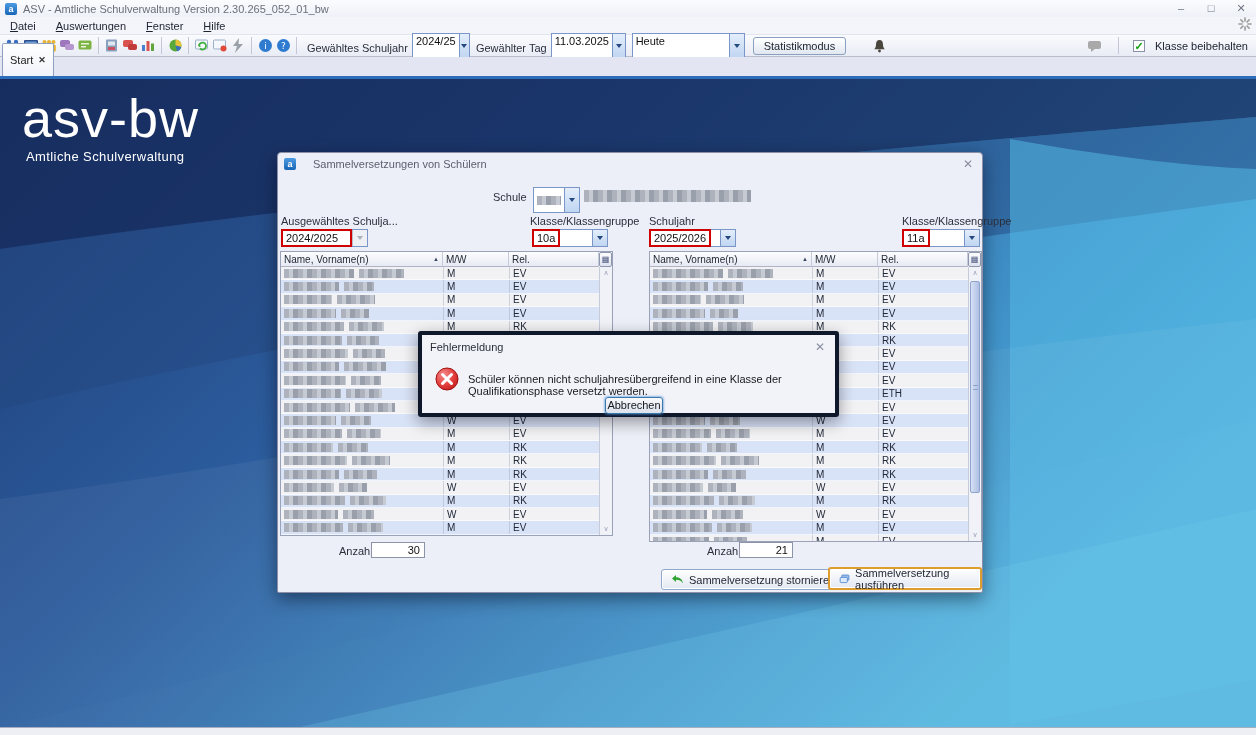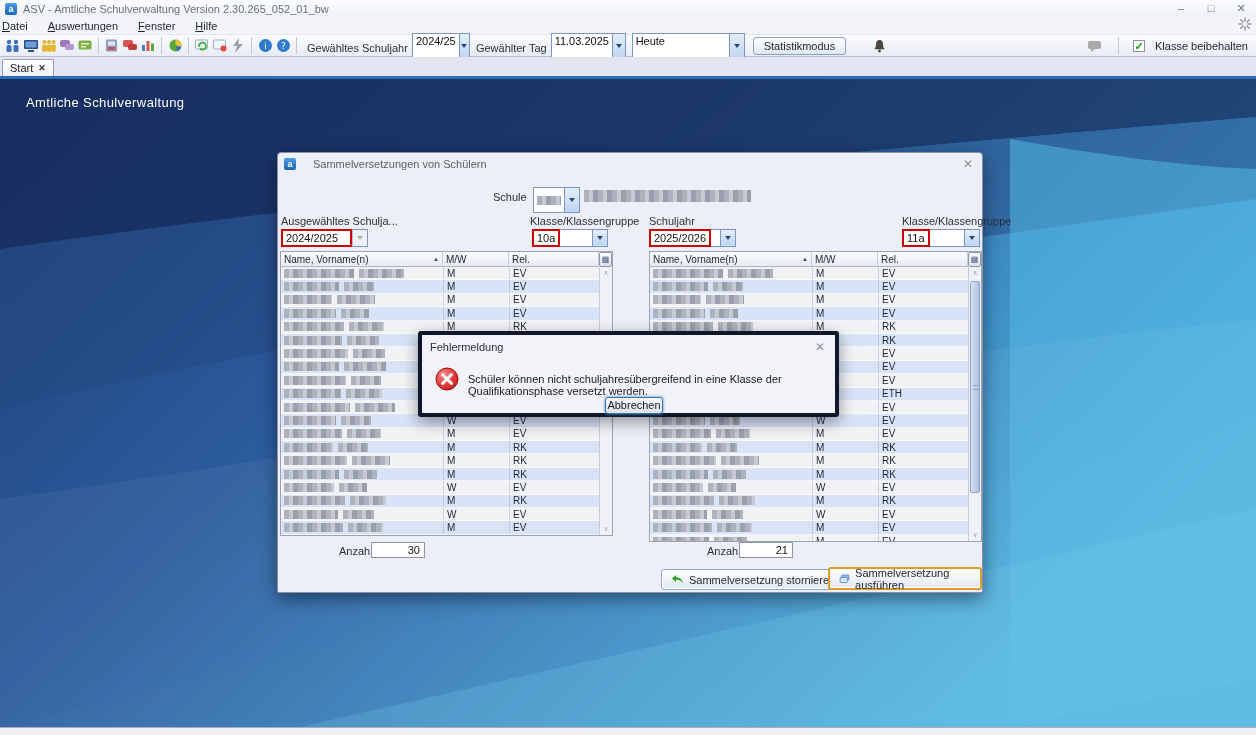--- a/index.html
+++ b/index.html
@@ -9,21 +9,21 @@
   
   .titlebar { position:absolute; left:0; top:0; width:1256px; height:17px;
     background:linear-gradient(#fbfcfe,#eef1f8); display:flex; align-items:center; }
   .app-icon { width:12px; height:12px; background:linear-gradient(#4d9be0,#1766b8); color:#fff;
     font-weight:bold; font-size:9px; line-height:12px; text-align:center; border-radius:2px; margin:0 6px 0 5px; }
   .titletext { color:#6a6f7b; font-size:11px; }
   .wctrl { margin-left:auto; display:flex; }
   .wbtn { width:30px; height:16px; text-align:center; color:#707684; font-size:11px; line-height:15px; cursor:default; }
 
   .menubar { position:absolute; left:0; top:17px; width:1256px; height:17px;
-    background:#f4f5fa; display:flex; align-items:center; gap:20px; padding-left:2px; }
+    background:#f4f5fa; display:flex; align-items:center; gap:20px; padding-left:10px; }
   .menu-item { color:#1d2230; } .menu-item u { text-decoration:underline; }
   .spinner { position:absolute; right:4px; top:0; }
 
   .toolbar { position:absolute; left:0; top:34px; width:1256px; height:23px;
     background:linear-gradient(#fafbfe,#e9ecf5); border-top:1px solid #e2e5ee; border-bottom:1px solid #b9bdcc;
     display:flex; align-items:center; padding-left:4px; }
   .tbi { width:18px; height:17px; display:flex; align-items:center; justify-content:center; }
   .tsep { width:1px; height:17px; background:#c4c8d6; margin:0 4px; }
   .tlabel { color:#2a2f3c; margin:4px 4px 0 6px; white-space:nowrap; }
   .combo { display:flex; height:26px; border:1px solid #7a96c8; background:#fff; align-items:stretch; }
@@ -35,21 +35,21 @@
   .btn-stat { height:18px; padding:0 10px; border:1px solid #8aa0c0; border-radius:3px;
     background:linear-gradient(#ffffff,#e2e7f0); color:#1d2230; margin-left:8px; line-height:16px; }
   .bell-wrap { margin-left:24px; }
   .tb-right { margin-left:auto; display:flex; align-items:center; padding-right:8px; gap:10px; }
   .cb { width:12px; height:12px; border:1px solid #8a92a8; background:#fff; color:#17a017; font-size:11px;
     line-height:11px; text-align:center; font-weight:bold; }
   .cb-label { color:#1d2230; }
 
   .tabbar { position:absolute; left:0; top:57px; width:1256px; height:22px; background:#e3e6f2;
     border-bottom:3px solid #2d6cb8; }
-  .tab { position:absolute; left:2px; bottom:0; height:17px; padding:0 7px; background:linear-gradient(#ffffff,#f0f3fa);
+  .tab { position:absolute; left:2px; bottom:0; height:17px; padding:16px 7px; background:linear-gradient(#ffffff,#f0f3fa);
     border:1px solid #8f9fc0; border-bottom:none; border-radius:2px 2px 0 0; display:flex; align-items:center; gap:5px; }
   .tab .x { font-size:9px; font-weight:bold; color:#333; }
 
   .content { position:absolute; left:0; top:79px; width:1256px; height:648px; overflow:hidden; }
   .statusbar { position:absolute; left:0; top:727px; width:1256px; height:8px; background:#edeff5; border-top:1px solid #a7adc0; }
 
   .brand { position:absolute; left:22px; top:12px; color:#fff; }
   .brand .logo { font-size:54px; letter-spacing:1px; font-weight:normal; line-height:1; }
   .brand .sub { font-size:13px; margin:4px 0 0 4px; letter-spacing:.4px; }
 
@@ -322,20 +322,21 @@
     <rect width="1256" height="648" fill="url(#bg)"></rect>
     <path d="M0,0 H1256 V38 C880,70 420,110 0,170 Z" fill="#16295a" opacity="0.75"></path>
     <path d="M0,170 C420,110 880,70 1256,38 V120 C900,170 420,230 0,330 Z" fill="#24487f" opacity="0.5"></path>
     <path d="M1010,60 C1120,80 1200,88 1256,90 V600 C1160,620 1070,635 1010,645 Z" fill="#54b8e4" opacity="0.55"></path>
     <path d="M300,648 L1256,430 V648 Z" fill="#6cc6e8" opacity="0.25"></path>
     <path d="M0,648 L1256,340 V648 Z" fill="#ffffff" opacity="0.06"></path>
     <path d="M0,420 C300,380 700,300 1256,240 V340 L0,648 Z" fill="#ffffff" opacity="0.05"></path>
   </svg>
 
   <div class="brand">
+    <div class="logo">asv-bw</div>
     <div class="sub">Amtliche Schulverwaltung</div>
   </div>
 
   <div class="dialog">
     <div class="dlg-title">
       <div class="app-icon" style="margin:0">a</div>
       <span class="t">Sammelversetzungen von Schülern</span>
       <span class="xbtn">✕</span>
     </div>
 

